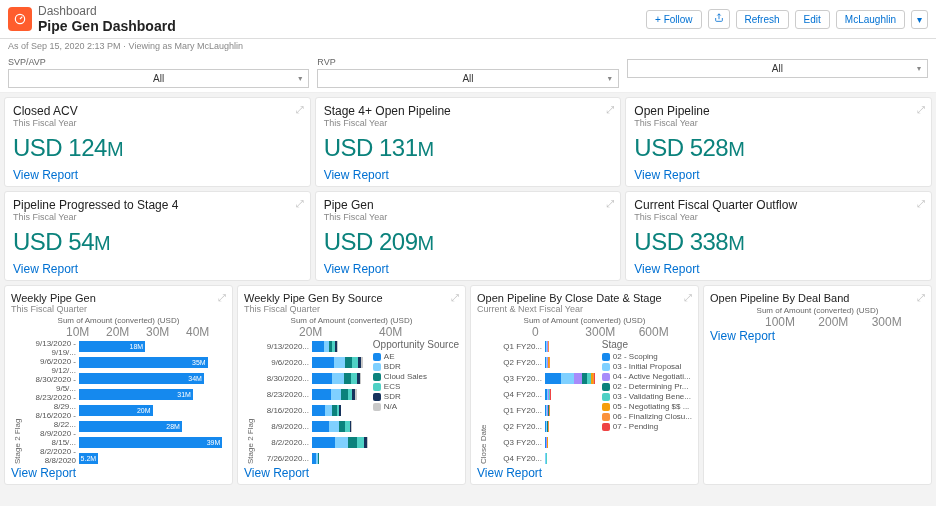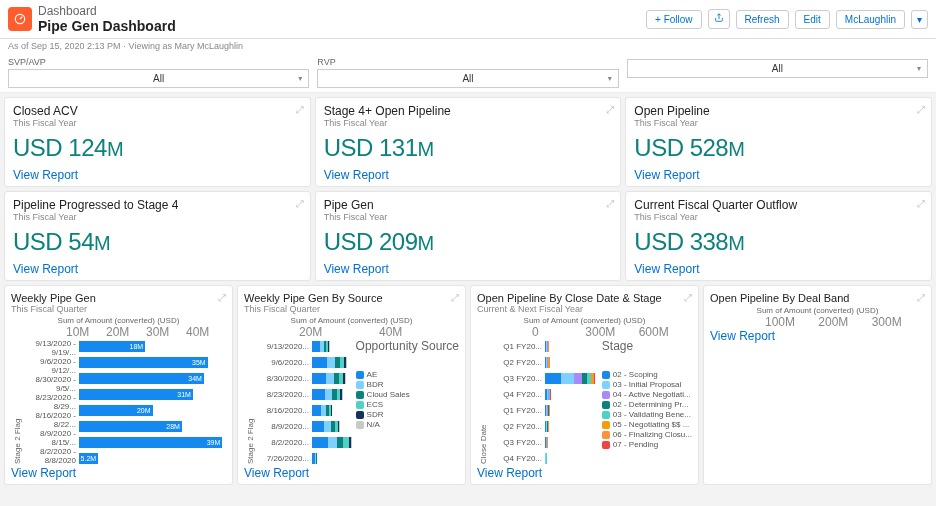--- a/index.html
+++ b/index.html
@@ -32,21 +32,21 @@
 .chart-sub{font-size:9px;color:#888;margin-bottom:2px}
 .axis-title{font-size:8px;color:#666;text-align:center}
 .chart-body{flex:1;display:flex;overflow:hidden}
 .y-labels{display:flex;flex-direction:column;justify-content:space-around;font-size:8px;color:#555;text-align:right;padding-right:3px;flex-shrink:0}
 .bars{flex:1;display:flex;flex-direction:column;justify-content:space-around;gap:2px;position:relative}
 .bar-row{height:12px;display:flex;align-items:center}
 .bar{background:#1589ee;height:11px;display:flex;align-items:center;justify-content:flex-end;padding-right:2px;font-size:7px;color:#fff;white-space:nowrap}
 .stack{height:11px;display:flex}
 .seg{height:100%}
 .legend{font-size:8px;color:#555;display:flex;flex-direction:column;gap:1px;padding-left:3px;flex-shrink:0}
-.legend-title{font-size:12px;color:#666;margin-bottom:16px}
+.legend-title{font-size:10px;color:#666;margin-bottom:1px}
 .lrow{display:flex;align-items:center;gap:3px}
 .sw{width:8px;height:8px;border-radius:2px;flex-shrink:0}
 .x-ticks{display:flex;font-size:12px;color:#888;padding-left:55px}
 .x-ticks span{flex:1;text-align:left}
 .yaxis-label{writing-mode:vertical-rl;transform:rotate(180deg);font-size:8px;color:#666;padding:2px;flex-shrink:0}
 </style>
 </head>
 <body>
 
 <div class="header">

